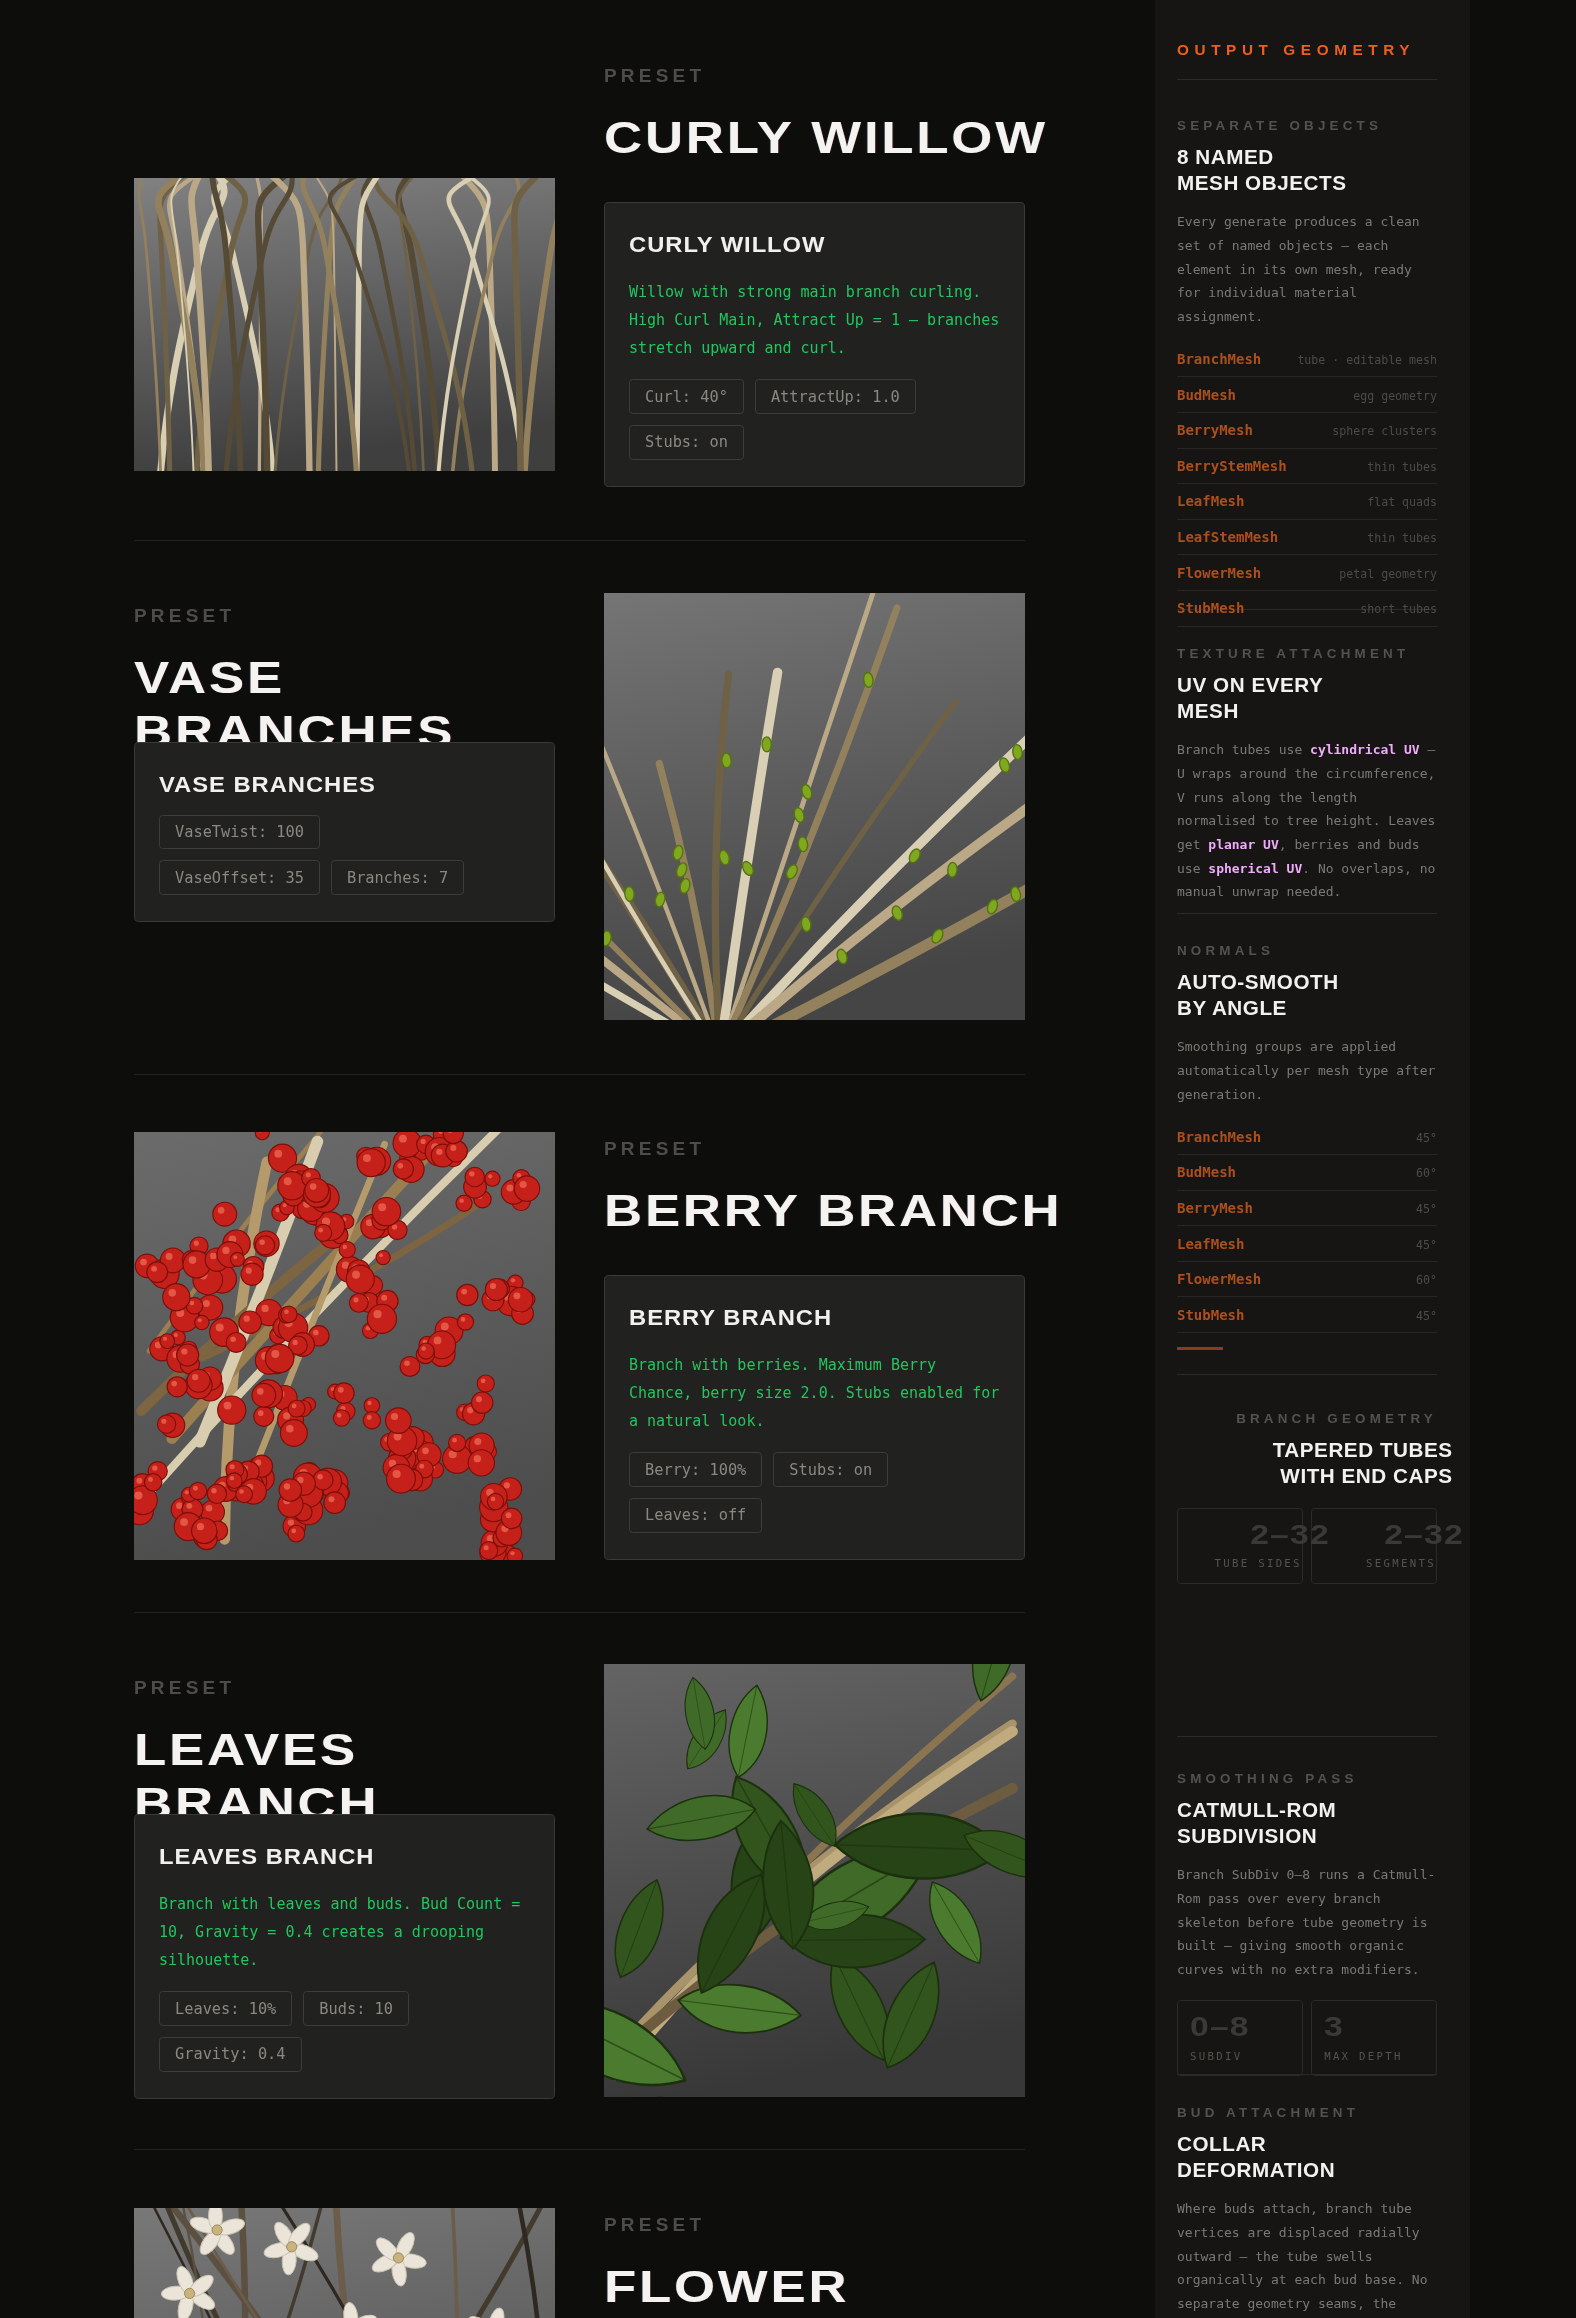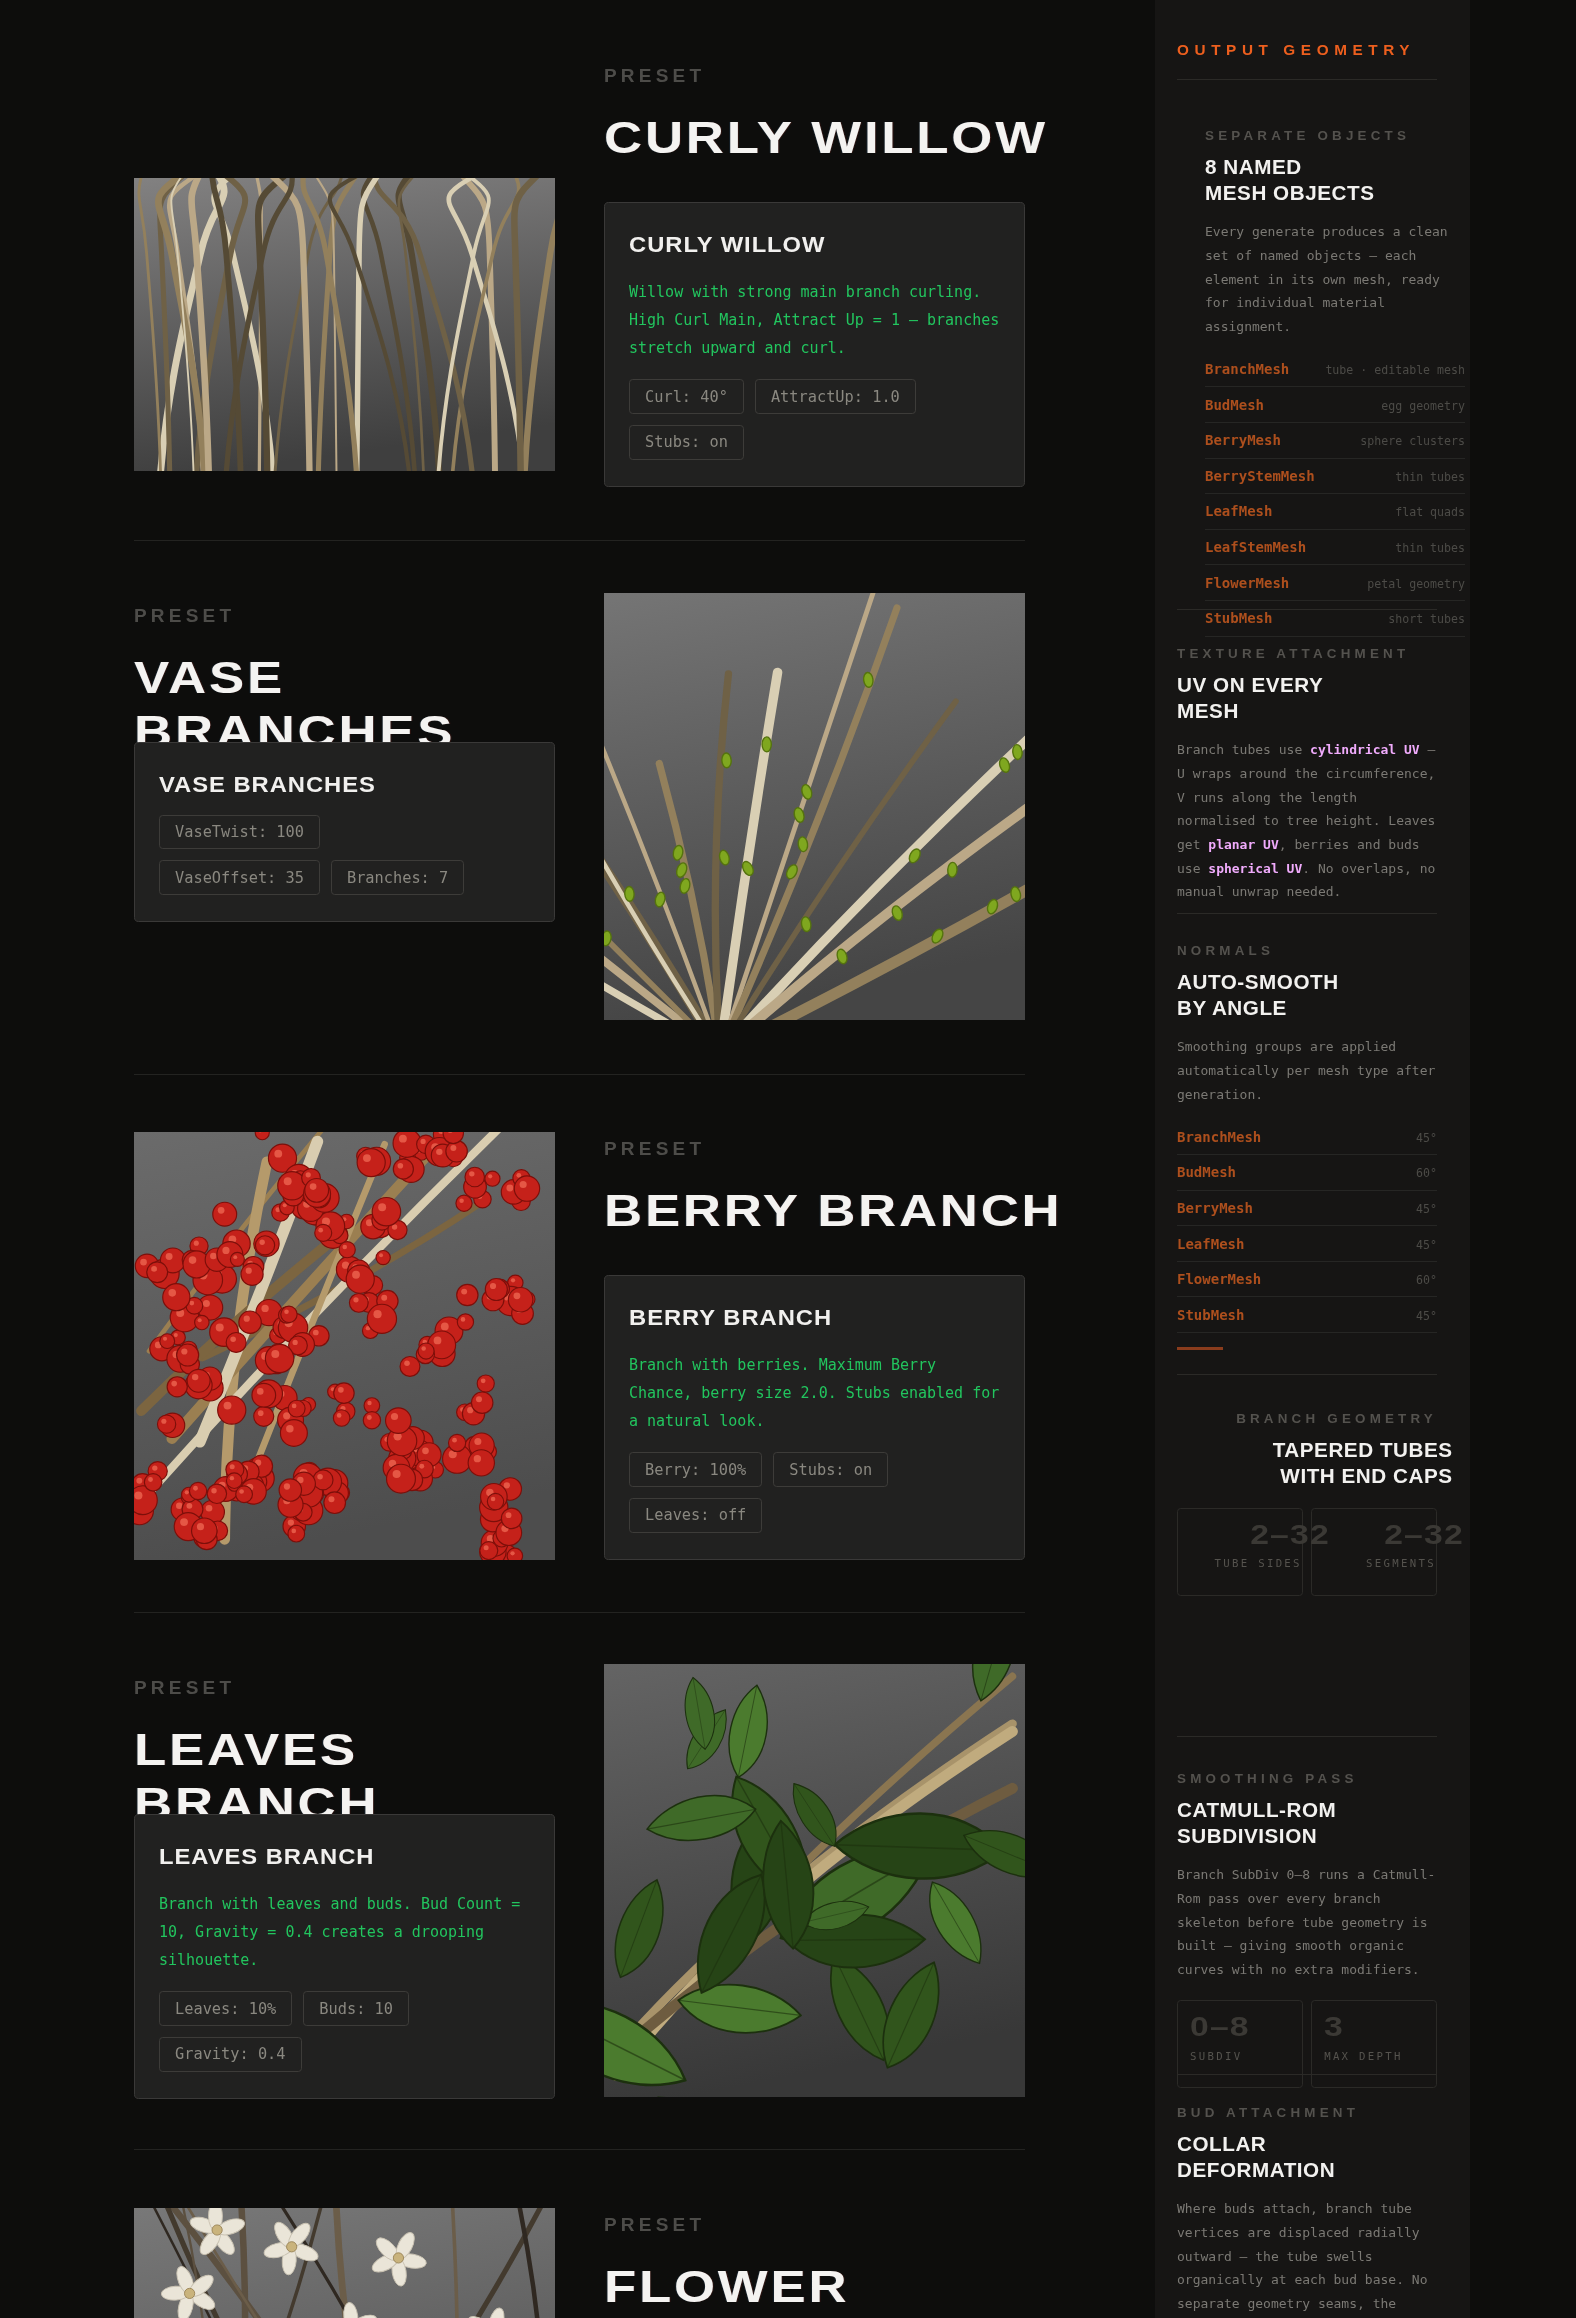--- a/index.html
+++ b/index.html
@@ -66,21 +66,21 @@
   .side-list{margin-top:13px;}
   .side-row{
     display:flex;justify-content:space-between;align-items:baseline;
     padding:9.3px 0;border-bottom:0.5px solid #262624;
     font-family:"DejaVu Sans Mono",monospace;
   }
   .side-row .nm{font-size:14px;color:#ad4f1d;font-weight:bold;}
   .side-row .ds{font-size:11.6px;color:#4c4b47;}
   .stat-row{margin-top:18.5px;display:flex;gap:8.3px;}
   .stat-box{
-    width:128px;height:88px;border:0.5px solid #2b2a27;border-radius:3.7px;
+    width:128px;height:76px;border:0.5px solid #2b2a27;border-radius:3.7px;
     box-sizing:border-box;padding:11px 0 0 12px;
   }
   .stat-num{font-size:27px;font-weight:800;color:#3b3935;letter-spacing:0.9px;
     transform:scaleX(1.25);transform-origin:left top;}
   .stat-lbl{margin-top:6.5px;font-family:"DejaVu Sans Mono",monospace;
     font-size:10.7px;letter-spacing:2.3px;color:#55534e;}
 </style>
 </head>
 <body>
 
@@ -986,21 +986,21 @@
 <aside id="sidebar">
   <div class="side-inner side-kicker" style="top:41px">OUTPUT GEOMETRY</div>
   <div id="side-sections">
       <div class="side-divider" style="top: 79px;"></div>
       <div class="side-divider" style="top: 609px;"></div>
       <div class="side-divider" style="top: 913px;"></div>
       <div class="side-divider" style="top: 1374px;"></div>
       <div class="side-divider" style="top: 1736px;"></div>
       <div class="side-divider" style="top: 2074px;"></div>
       <div class="side-dash" style="top: 1347px;"></div>
-      <div class="side-inner" style="top: 128px; margin-left: 28px;">
+      <div class="side-inner" style="top: 118px;">
     <div class="side-label">SEPARATE OBJECTS</div>
     <h3 class="side-heading">8 NAMED
 MESH OBJECTS</h3>
     <p class="side-body"><span>Every generate produces a clean set of named objects — each element in its own mesh, ready for individual material assignment.</span></p>
     <div class="side-list">
           <div class="side-row">
             <span class="nm">BranchMesh</span>
             <span class="ds">tube · editable mesh</span>
           </div>
           <div class="side-row">

